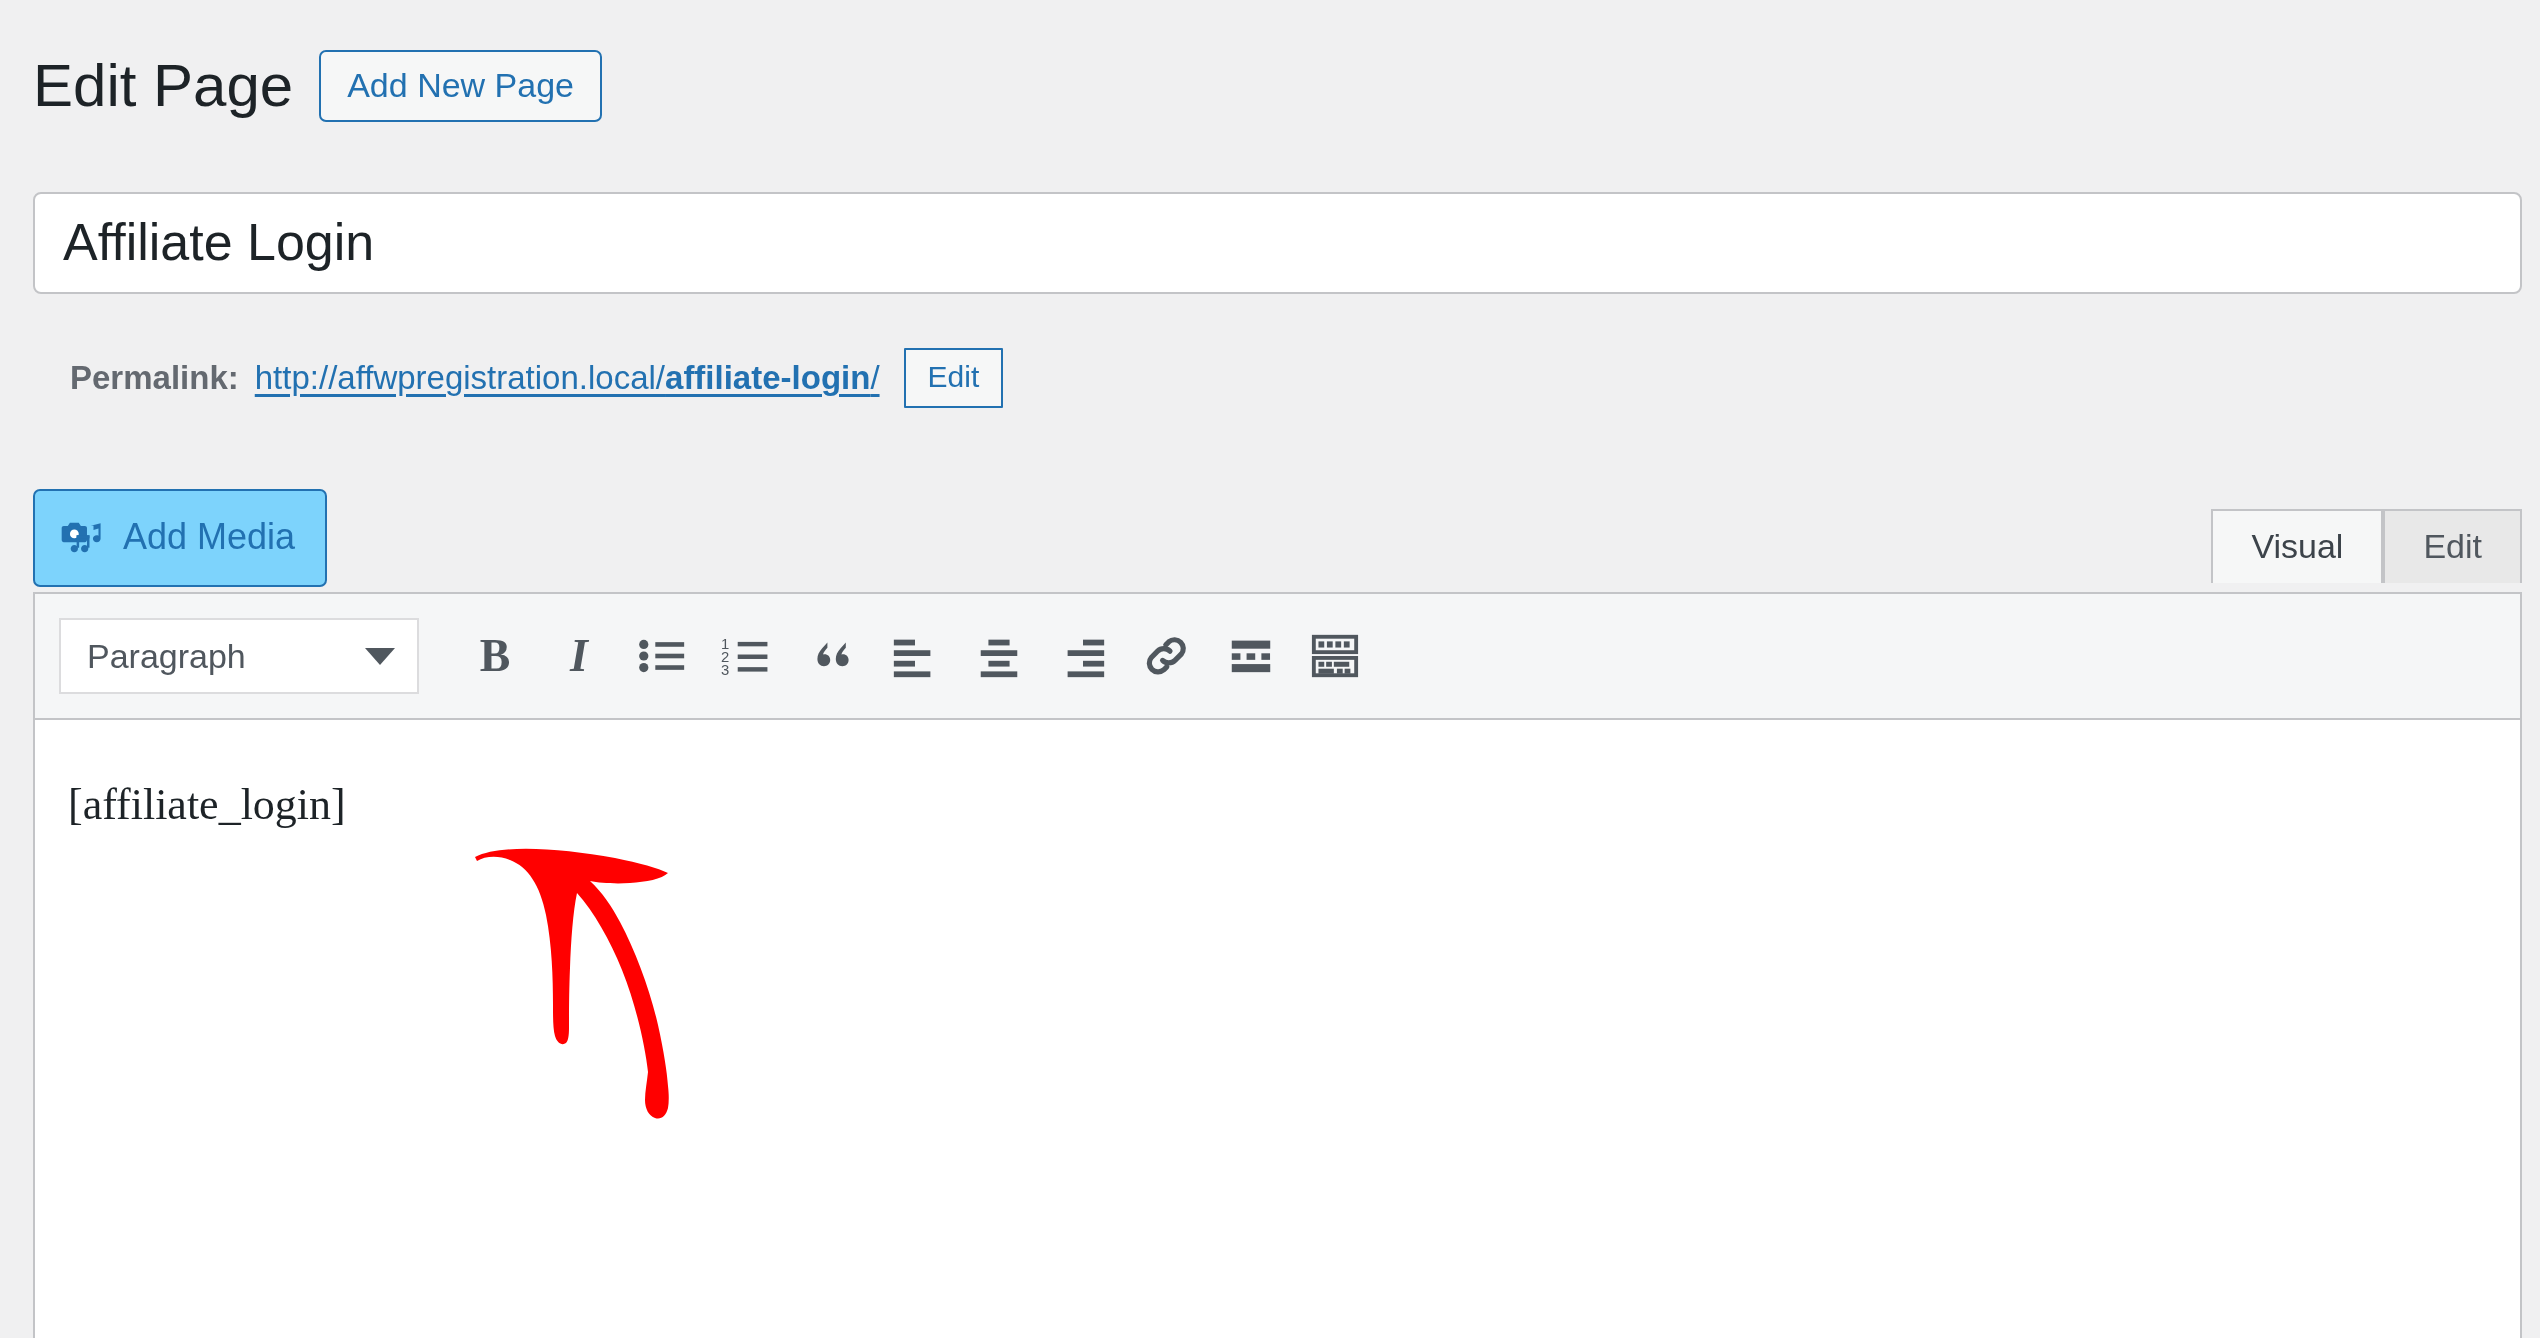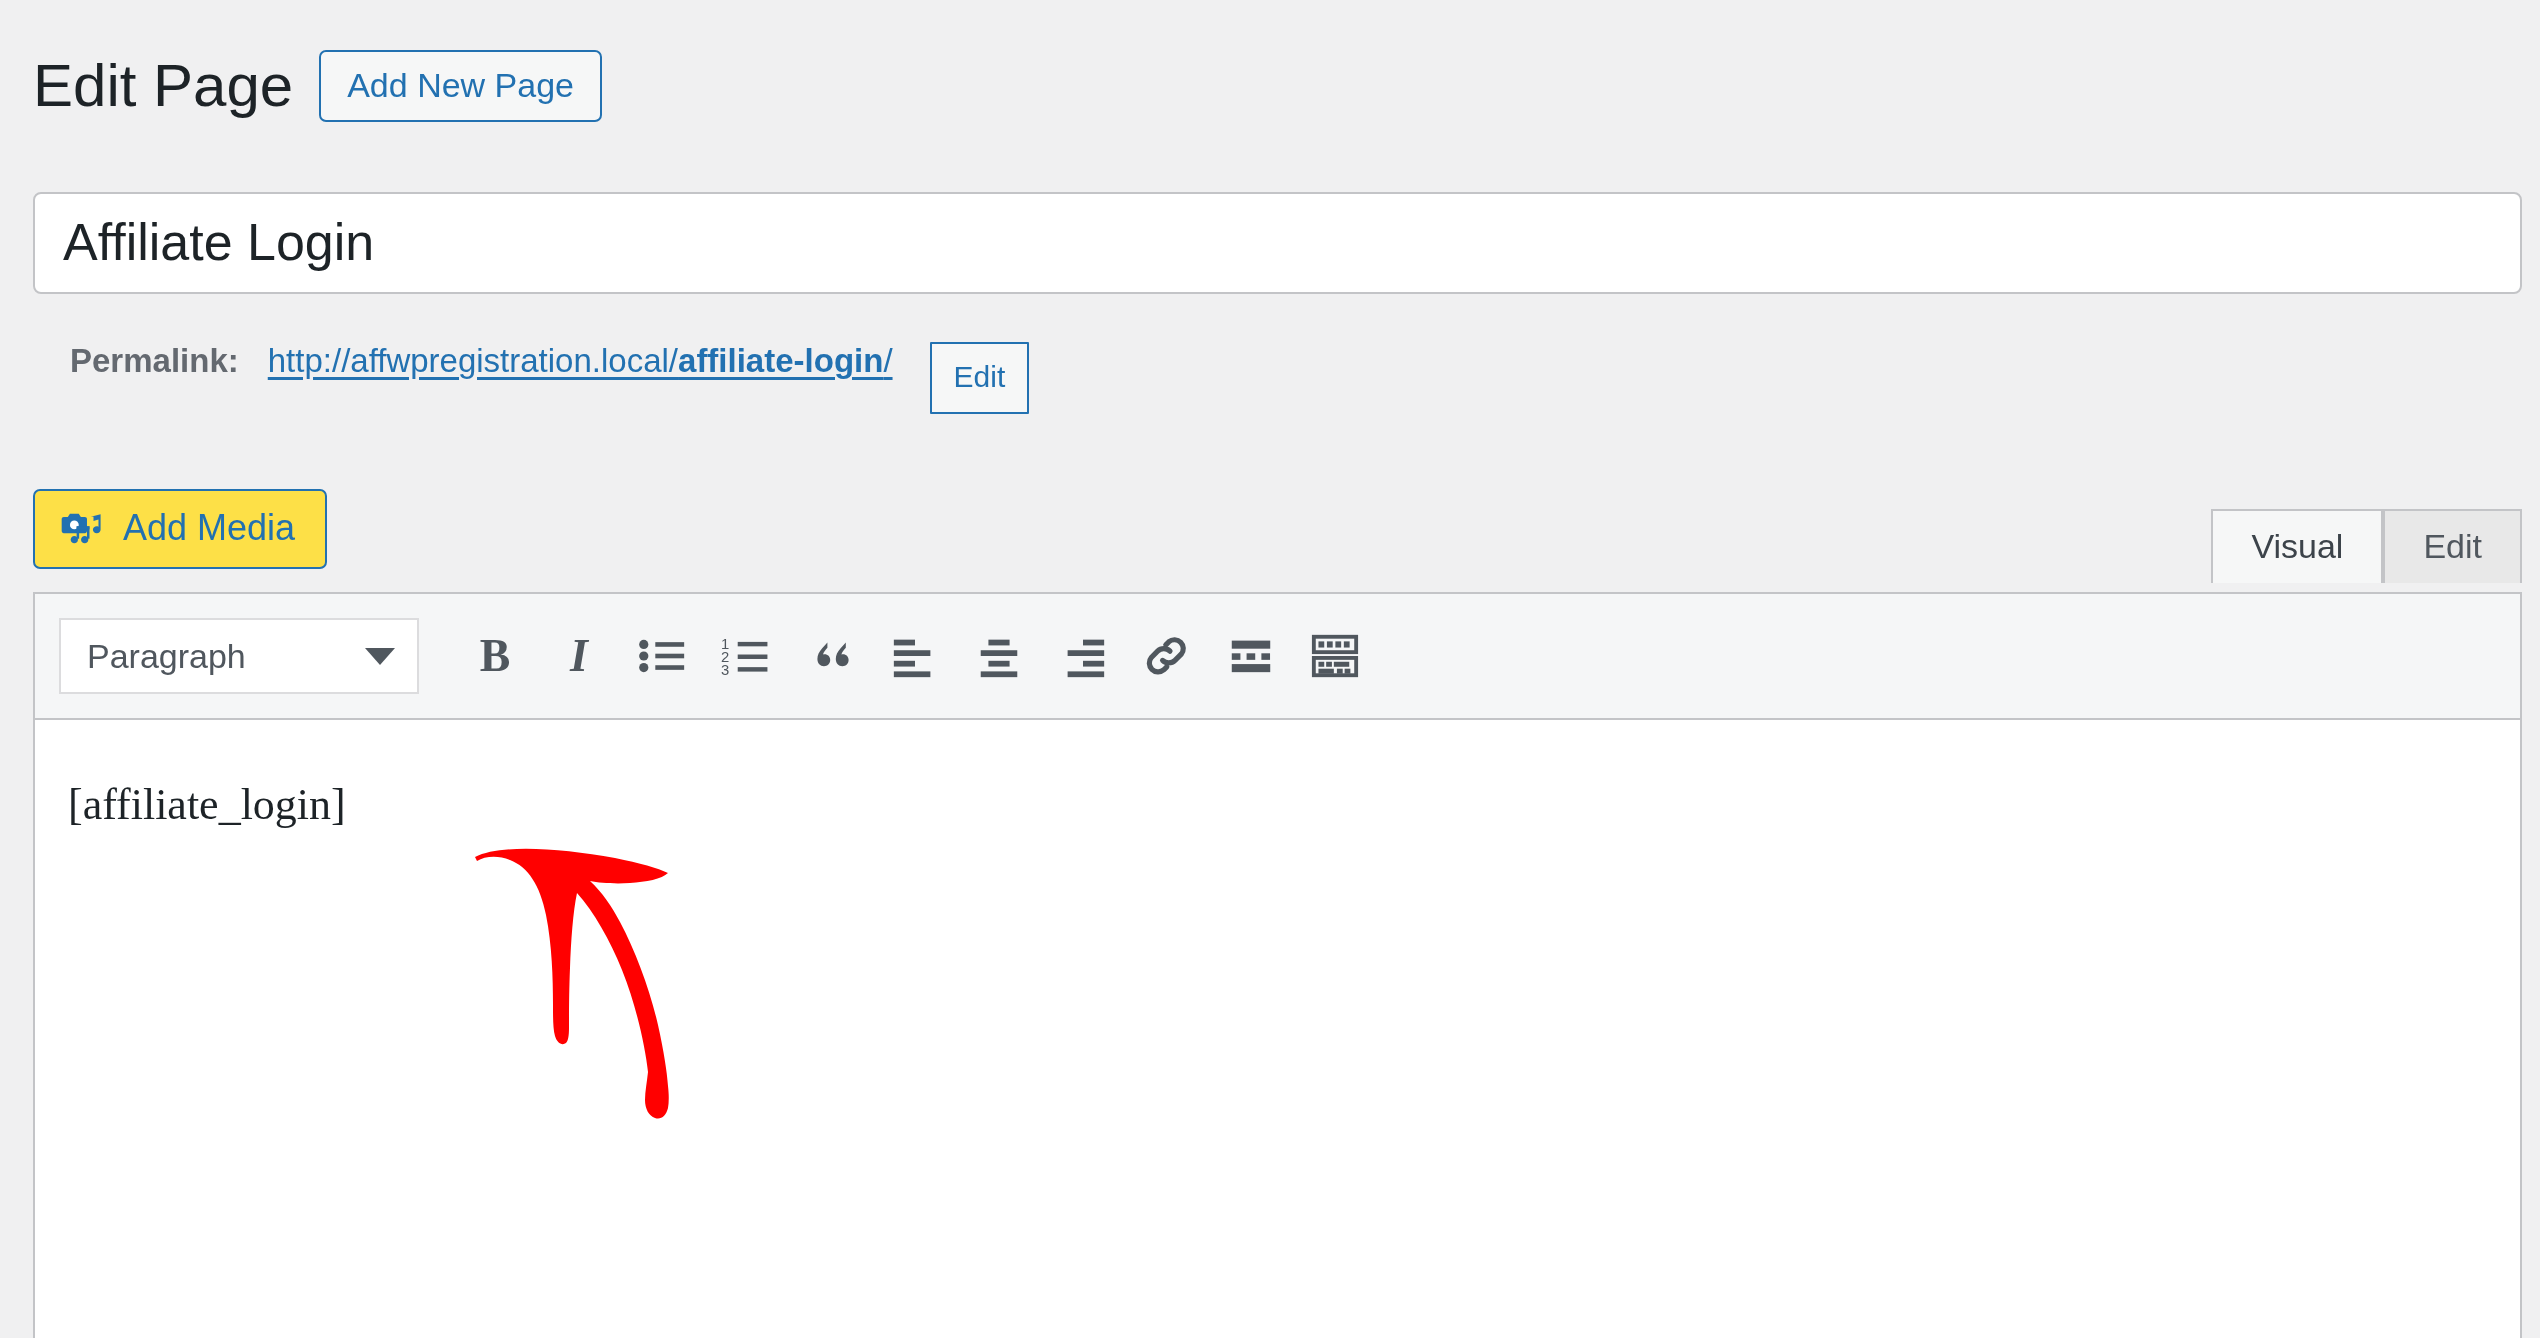--- a/index.html
+++ b/index.html
@@ -59,21 +59,21 @@
     font-size: 52px;
     color: #1d2327;
     line-height: 1.1;
     font-weight: 400;
   }
 
   
   .permalink-row {
     position: absolute;
     left: 70px; top: 342px;
-    display: flex; gap: 17px;
+    display: flex; align-items: center; gap: 4px;
     height: 72px;
   }
   .permalink-label {
     font-size: 33px;
     font-weight: 700;
     color: #646970;
     margin-right: 12px;
     white-space: nowrap;
   }
   .permalink-link {
@@ -97,27 +97,27 @@
     cursor: pointer;
   }
 
   
   .btn-add-media {
     position: absolute;
     left: 33px; top: 489px;
     display: inline-flex; align-items: center; gap: 18px;
     border: 2px solid #2271b1;
     border-radius: 7px;
-    background: #fde047;
+    background: #7dd3fc;
     color: #2271b1;
     font-size: 36px;
     padding: 14px 30px 16px 24px;
     line-height: 1;
     cursor: pointer;
-    height: 80px;
+    height: 98px;
   }
   .media-icon { width: 46px; height: 46px; display: block; flex: none; }
 
   .editor-tabs {
     position: absolute;
     right: 18px; top: 507px;
     display: flex; align-items: flex-end; gap: 0;
   }
   .editor-tab {
     border: 2px solid #c3c4c7;

